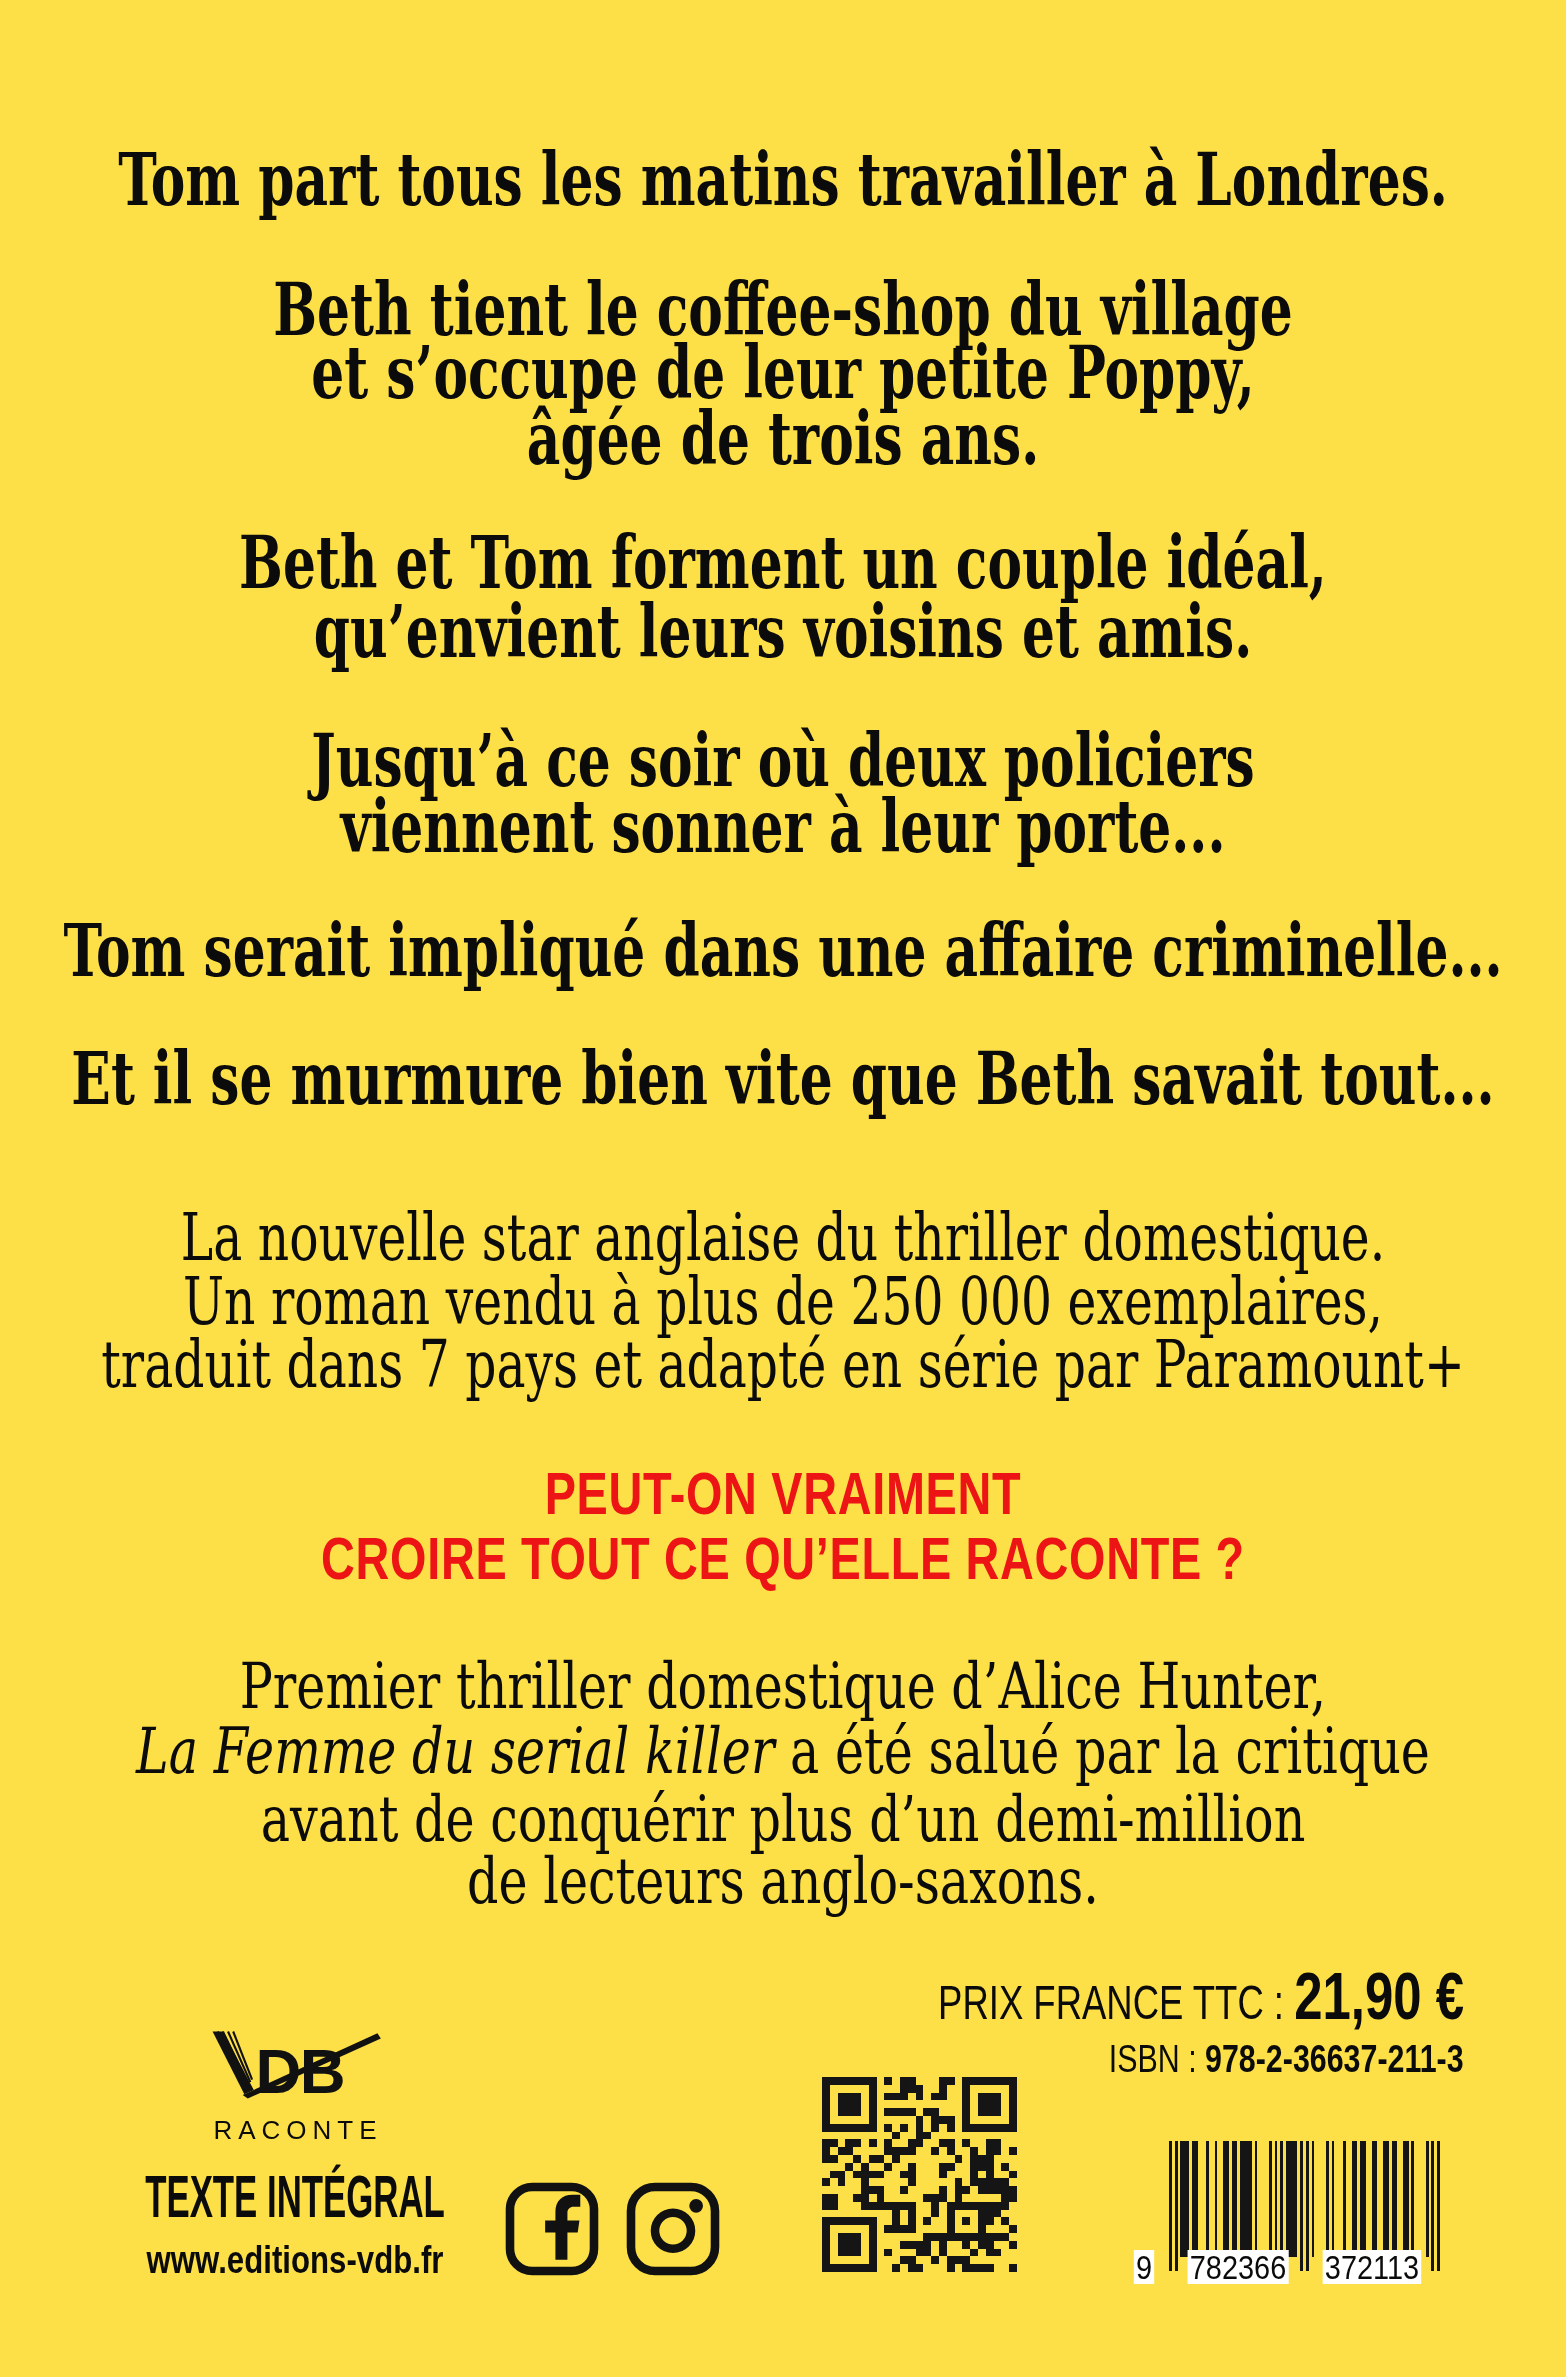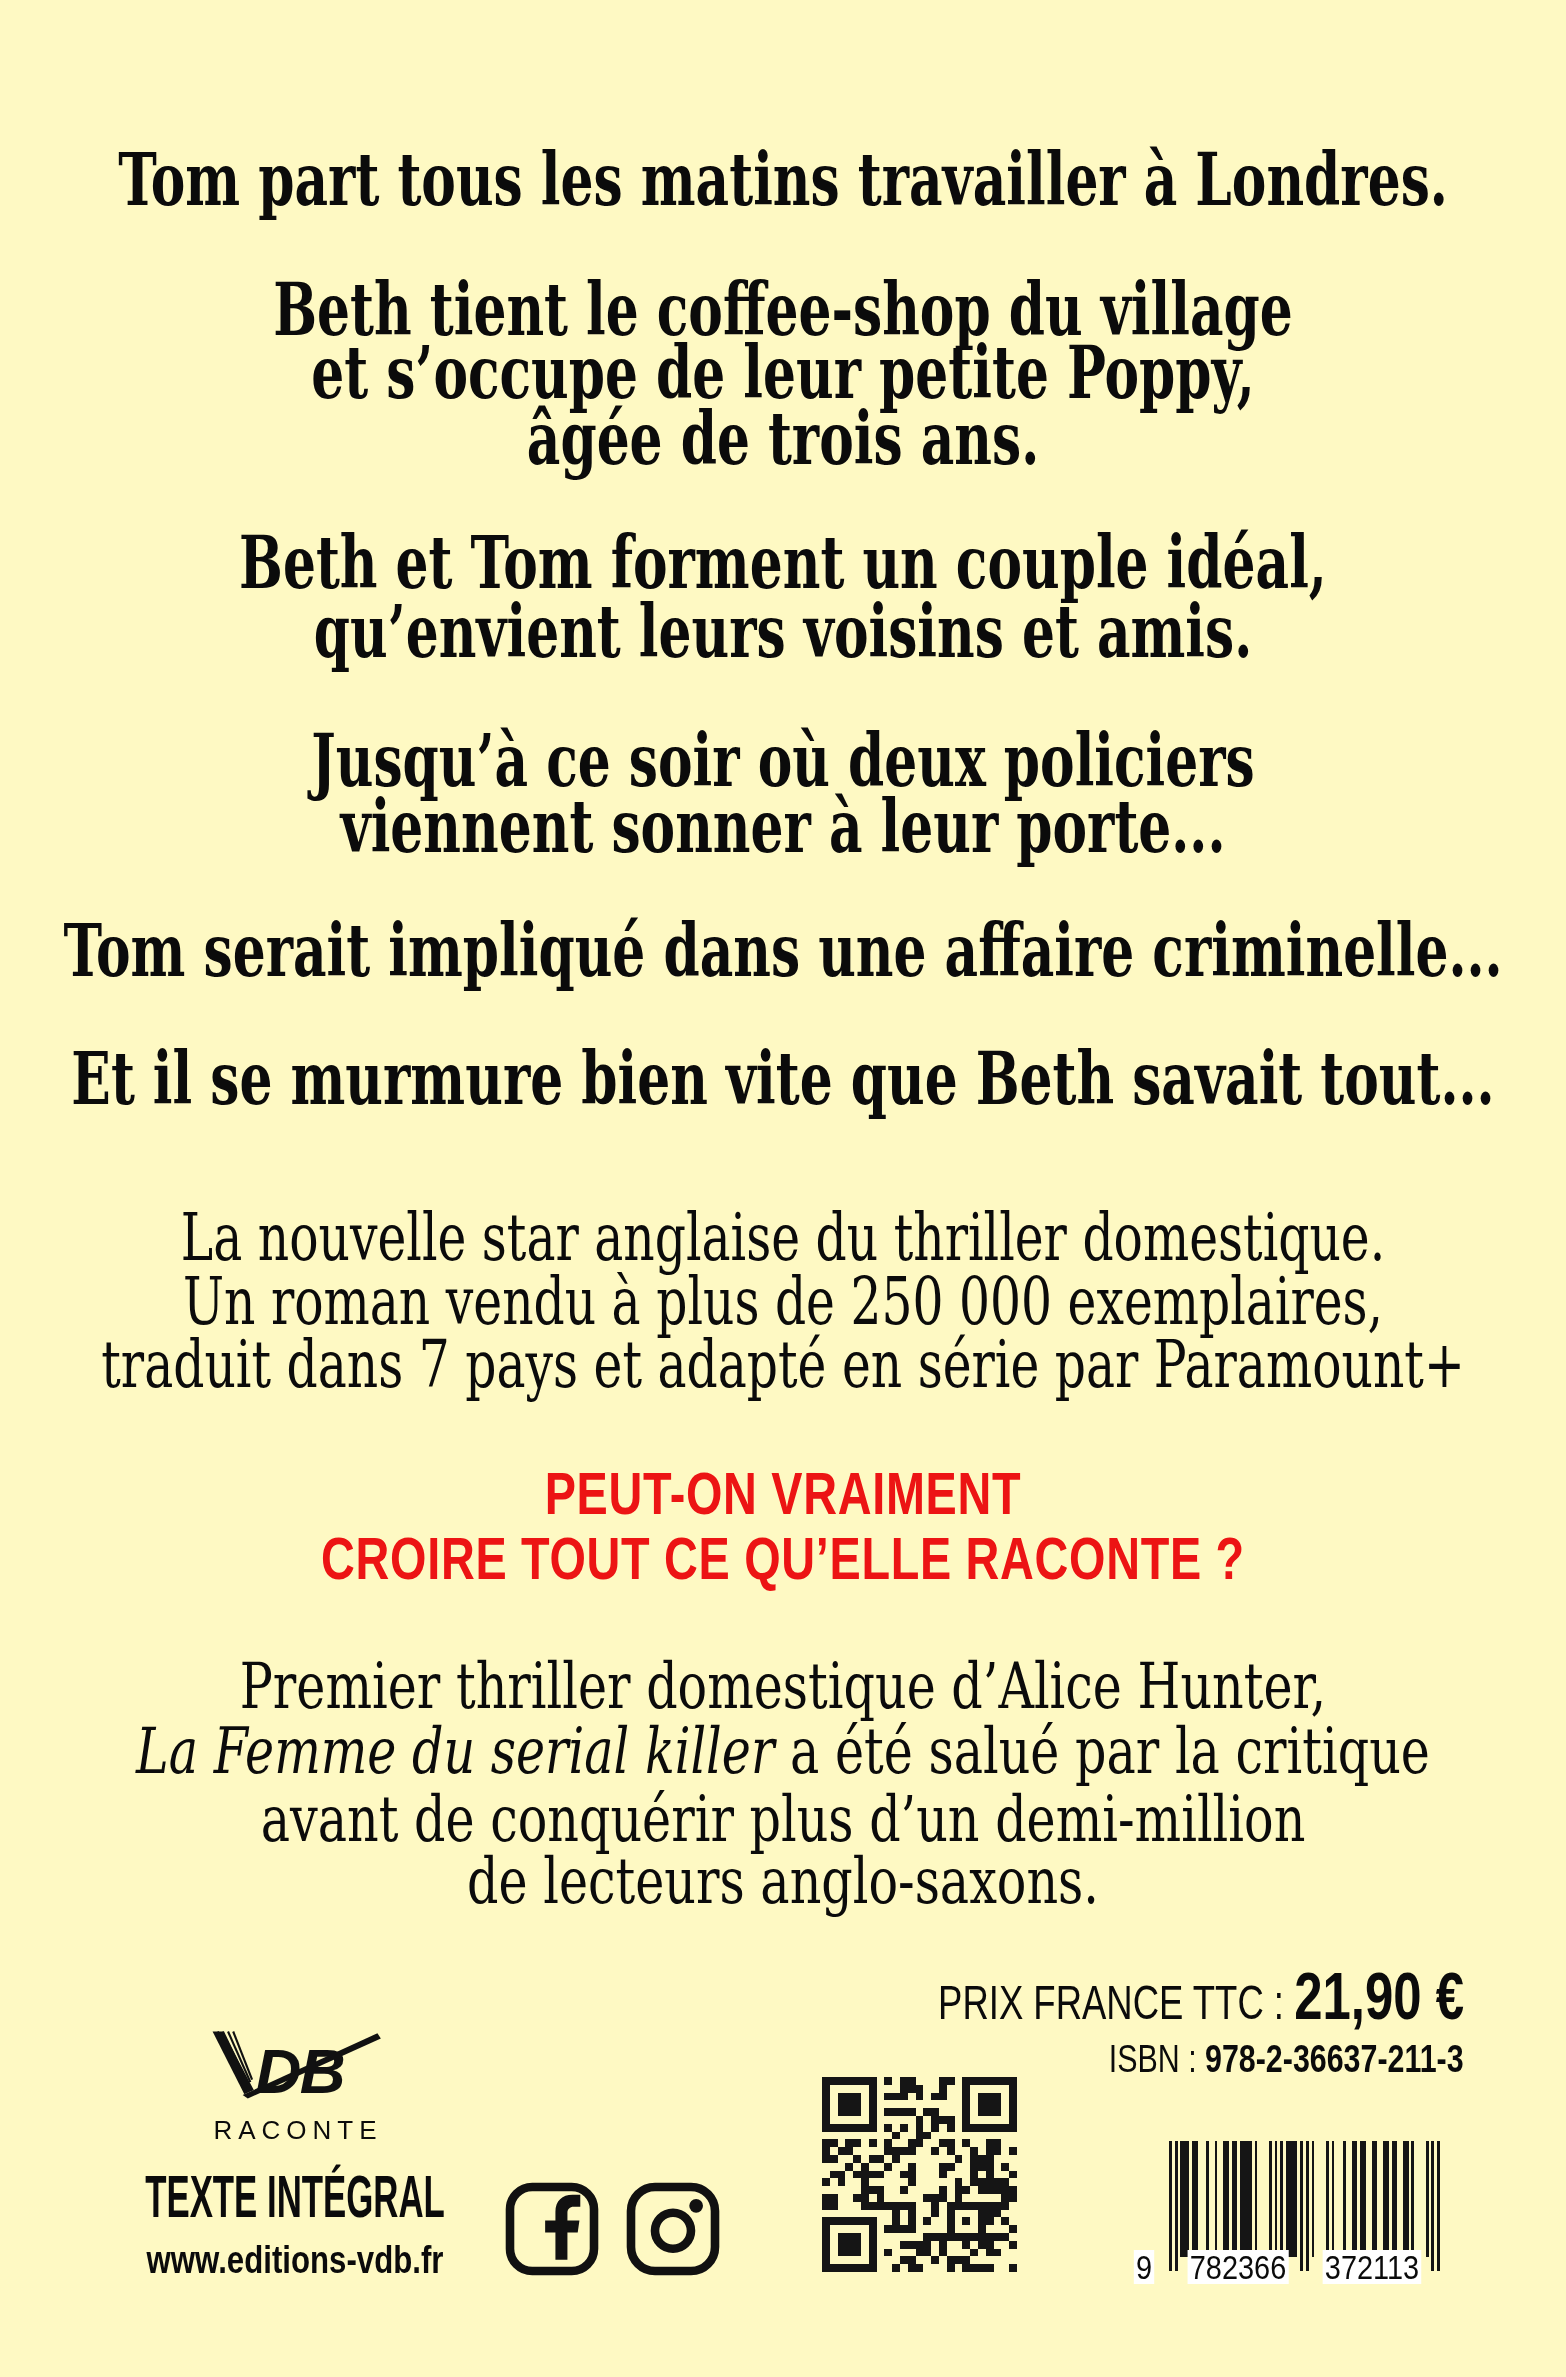--- a/index.html
+++ b/index.html
@@ -1,17 +1,17 @@
 <!DOCTYPE html>
 <html style="font-size:13.7px"><head>
 <meta charset="utf-8">
 <style>
   html,body{margin:0;padding:0;background:#ffffff;}
   #page{
-    position:relative;width:1566px;height:2377px;background:#fef9c3;
+    position:relative;width:1566px;height:2377px;background:#fde047;
     overflow:hidden;color:#0b0b0b;
     font-family:"DejaVu Serif", serif;
   }
   .line{
     position:absolute;left:50%;white-space:nowrap;line-height:1;
     transform-origin:50% 50%;
   }
   
   .syn{
     font-family:"DejaVu Serif", serif;font-weight:700;font-size:72px;
@@ -37,21 +37,21 @@
     position:absolute;right:102px;white-space:nowrap;line-height:1;
     transform-origin:100% 50%;font-family:"Liberation Sans", sans-serif;
   }
   #price-line{top:1962px;transform:scaleX(0.76);}
   #price-line .lbl{font-size:48px;font-weight:400;}
   #price-line .val{font-size:67px;font-weight:700;}
   #isbn-line{top:2040px;transform:scaleX(0.80);font-size:38px;}
   #isbn-line .lbl{font-weight:400;}
   #isbn-line .val{font-weight:700;}
   
-  #vdb-logo{position:absolute;left:204px;top:2028px;font-style:italic;}
+  #vdb-logo{position:absolute;left:204px;top:2028px;}
   #editions-label{
     position:absolute;left:204px;top:2115px;width:182px;text-align:center;
     font-family:"Liberation Sans", sans-serif;font-size:26px;font-weight:400;
     letter-spacing:6px;text-indent:6px;white-space:nowrap;
   }
   #texte-integral{
     position:absolute;left:295px;top:2167px;white-space:nowrap;line-height:1;
     font-family:"Liberation Sans", sans-serif;font-weight:700;font-size:60px;
     transform:translateX(-50%) scaleX(0.58);transform-origin:50% 50%;
   }

